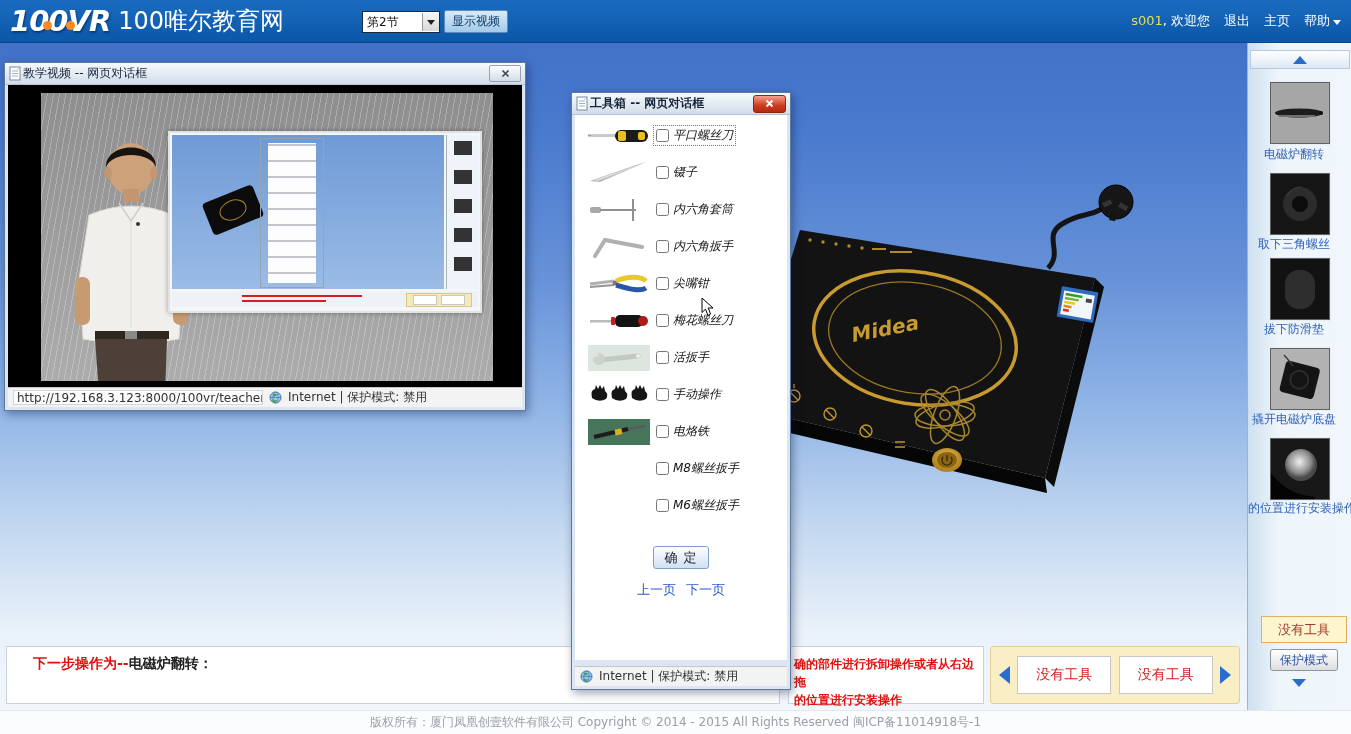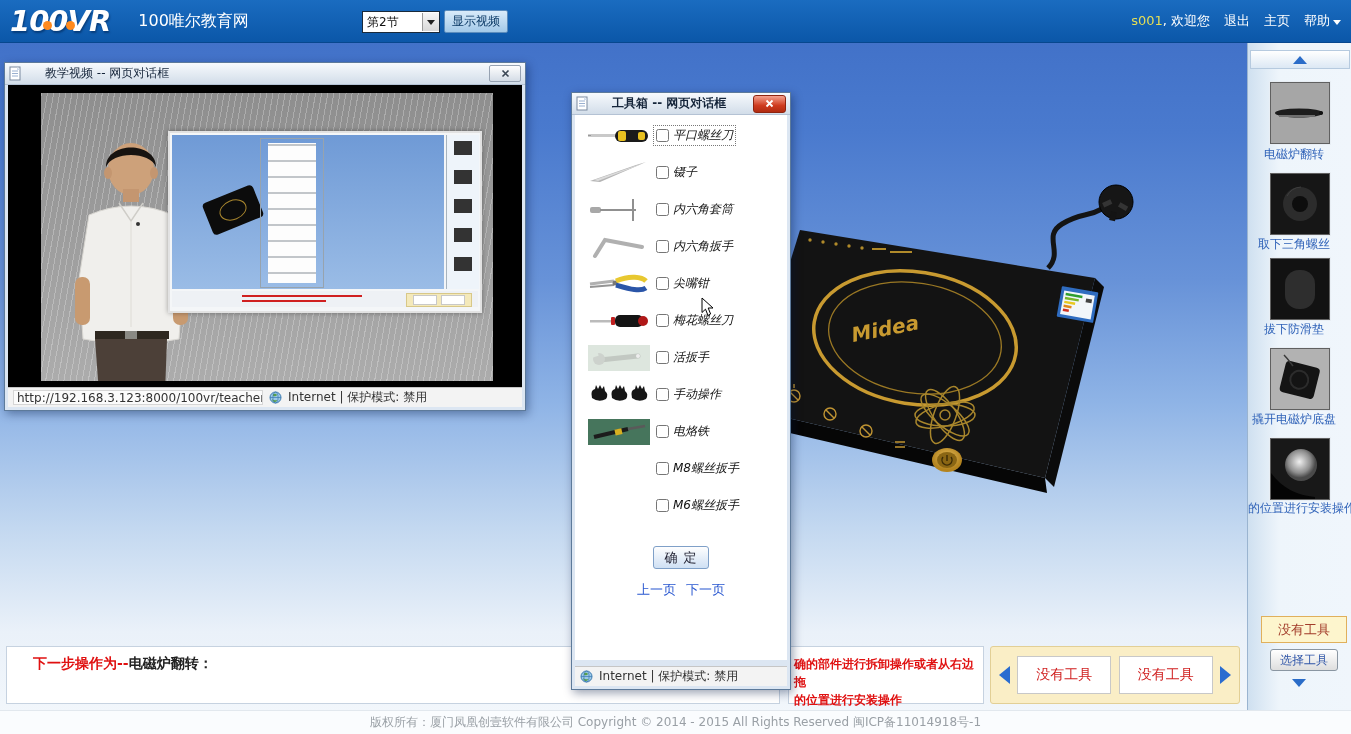--- a/index.html
+++ b/index.html
@@ -7,39 +7,39 @@
     font-family:"DejaVu Sans","Liberation Sans",sans-serif;
     background:linear-gradient(180deg,#3e6ec6 0,#4a7ace 18%,#6792d8 38%,#8fb4e6 55%,#c3d8f0 72%,#eaf1f9 86%,#f4f8fc 100%);}
 
   
   .header{position:absolute;left:0;top:0;width:1351px;height:42px;z-index:5;
     background:linear-gradient(180deg,#1a6cc0,#0b57a8);border-bottom:1px solid #07478e;
     display:flex;align-items:center;}
   .logo{position:relative;margin-left:10px;font-size:29px;font-style:italic;font-weight:bold;
     color:#fff;letter-spacing:-1px;text-shadow:1px 2px 2px rgba(0,40,90,.6);}
   .logo .dot{position:absolute;width:9px;height:9px;border-radius:50%;background:#ff8a1e;top:17px;}
-  .sitename{margin-left:28px;color:#fff;font-size:16px;}
+  .sitename{margin-left:8px;color:#fff;font-size:24px;}
   .section-select{position:absolute;left:362px;top:11px;width:76px;height:20px;background:#fff;
     border:1px solid #1a2a3a;display:flex;align-items:center;font-size:12px;color:#111;cursor:default;}
   .section-select .txt{padding-left:4px;flex:1;}
   .section-select .arrowbox{width:16px;height:18px;background:linear-gradient(#f6f6f6,#d8d8d8);
     border-left:1px solid #999;display:flex;align-items:center;justify-content:center;}
   .tri-down-sm{width:0;height:0;border-left:4px solid transparent;border-right:4px solid transparent;border-top:5px solid #222;}
   .show-video-btn{position:absolute;left:444px;top:10px;width:62px;height:21px;
     background:linear-gradient(#d9ebfa,#a3c9e8);border:1px solid #5b8cbd;border-radius:2px;
     font-size:12px;color:#0c3a66;display:flex;align-items:center;justify-content:center;}
   .topnav{position:absolute;right:10px;top:0;height:42px;display:flex;align-items:center;gap:14px;
     font-size:13px;color:#fff;}
   .topnav .user{color:#e6df55;}
   .chev{width:0;height:0;border-left:4px solid transparent;border-right:4px solid transparent;border-top:5px solid #fff;display:inline-block;margin-left:3px;}
 
   
   .dlg{position:absolute;background:#dce6f2;border:1px solid #5d7despx;}
   .dlg{border:1px solid #5d7a9a;box-shadow:2px 3px 9px rgba(0,20,60,.4);}
-  .dlg-title{height:21px;display:flex;align-items:center;gap:23px;padding:0 4px;
+  .dlg-title{height:21px;display:flex;align-items:center;gap:1px;padding:0 4px;
     background:linear-gradient(#f7fafd,#d2dde9);border-bottom:1px solid #b4c2d4;}
   .dlg-title .t{font-size:12px;color:#15253a;}
   .btn-close-silver{margin-left:auto;width:30px;height:15px;background:linear-gradient(#fefefe,#d4dce6);
     border:1px solid #96a2b2;border-radius:2px;display:flex;align-items:center;justify-content:center;}
   .btn-close-red{margin-left:auto;width:31px;height:16px;background:linear-gradient(#f5a28e,#ce3a1e 60%,#b02c12);
     border:1px solid #8e2410;border-radius:3px;display:flex;align-items:center;justify-content:center;}
 
   
   .video-dlg{left:4px;top:62px;width:520px;height:347px;z-index:3;}
   .video-black{position:absolute;left:3px;top:22px;right:3px;height:304px;background:#000;overflow:hidden;}
@@ -524,21 +524,21 @@
             <stop offset="100%" stop-color="#4a4a4a"></stop>
           </radialGradient>
         </defs>
       <rect width="58" height="60" fill="#181818"></rect>
         <circle cx="30" cy="26" r="16" fill="url(#coilG)"></circle>
       <path d="M0 60 L0 34 C12 50 26 56 44 58 L44 60 Z" fill="#040404"></path>
     </svg>
     <div class="step-label" style="top:458px">的位置进行安装操作</div>
 
     <div class="no-tool-side">没有工具</div>
-    <div class="select-tool">选择工具</div>
+    <div class="select-tool">保护模式</div>
     <div class="side-dn"><span class="tri-dn"></span></div>
   </div>
 
   <div class="nextstep-box">
     <span class="pre">下一步操作为--</span><span class="val">电磁炉翻转：</span>
   </div>
   <div class="hint-box">
     <div>确的部件进行拆卸操作或者从右边拖</div>
     <div>的位置进行安装操作</div>
   </div>

